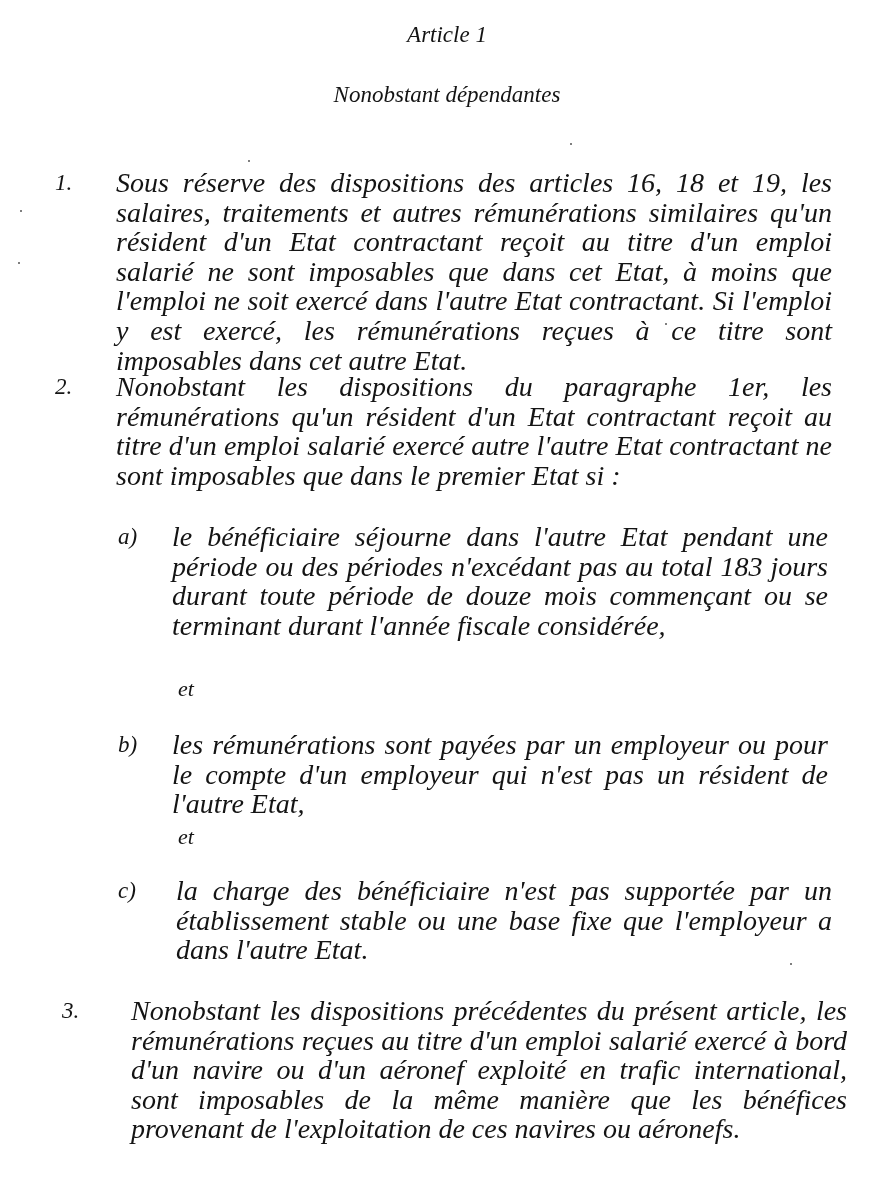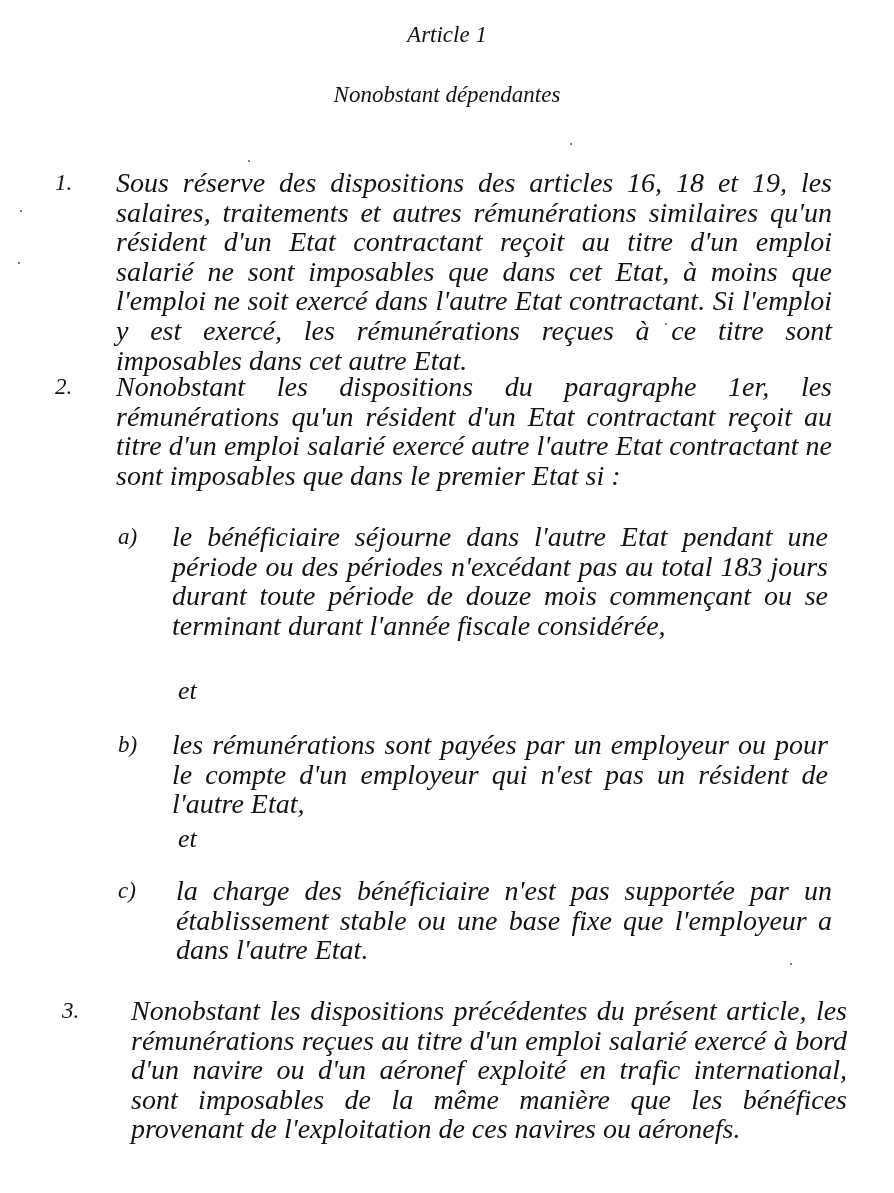--- a/index.html
+++ b/index.html
@@ -13,21 +13,21 @@
       font-size: 23px;
     }
     .num {
       position: absolute; font-size: 23px; width: 40px;
     }
     .para {
       position: absolute; font-size: 28px; line-height: 29.6px;
       text-align: justify; text-align-last: left;
     }
     .et {
-      position: absolute; font-size: 26px;
+      position: absolute; font-size: 22px;
     }
     .speck { position: absolute; width: 2px; height: 2px; background: #555; border-radius: 1px; }
   </style>
 </head>
 <body>
 
 <div>
 
   <div class="center" style="top:22px;">Article 1</div>
   <div class="center" style="top:82px;">Nonobstant dépendantes</div>

